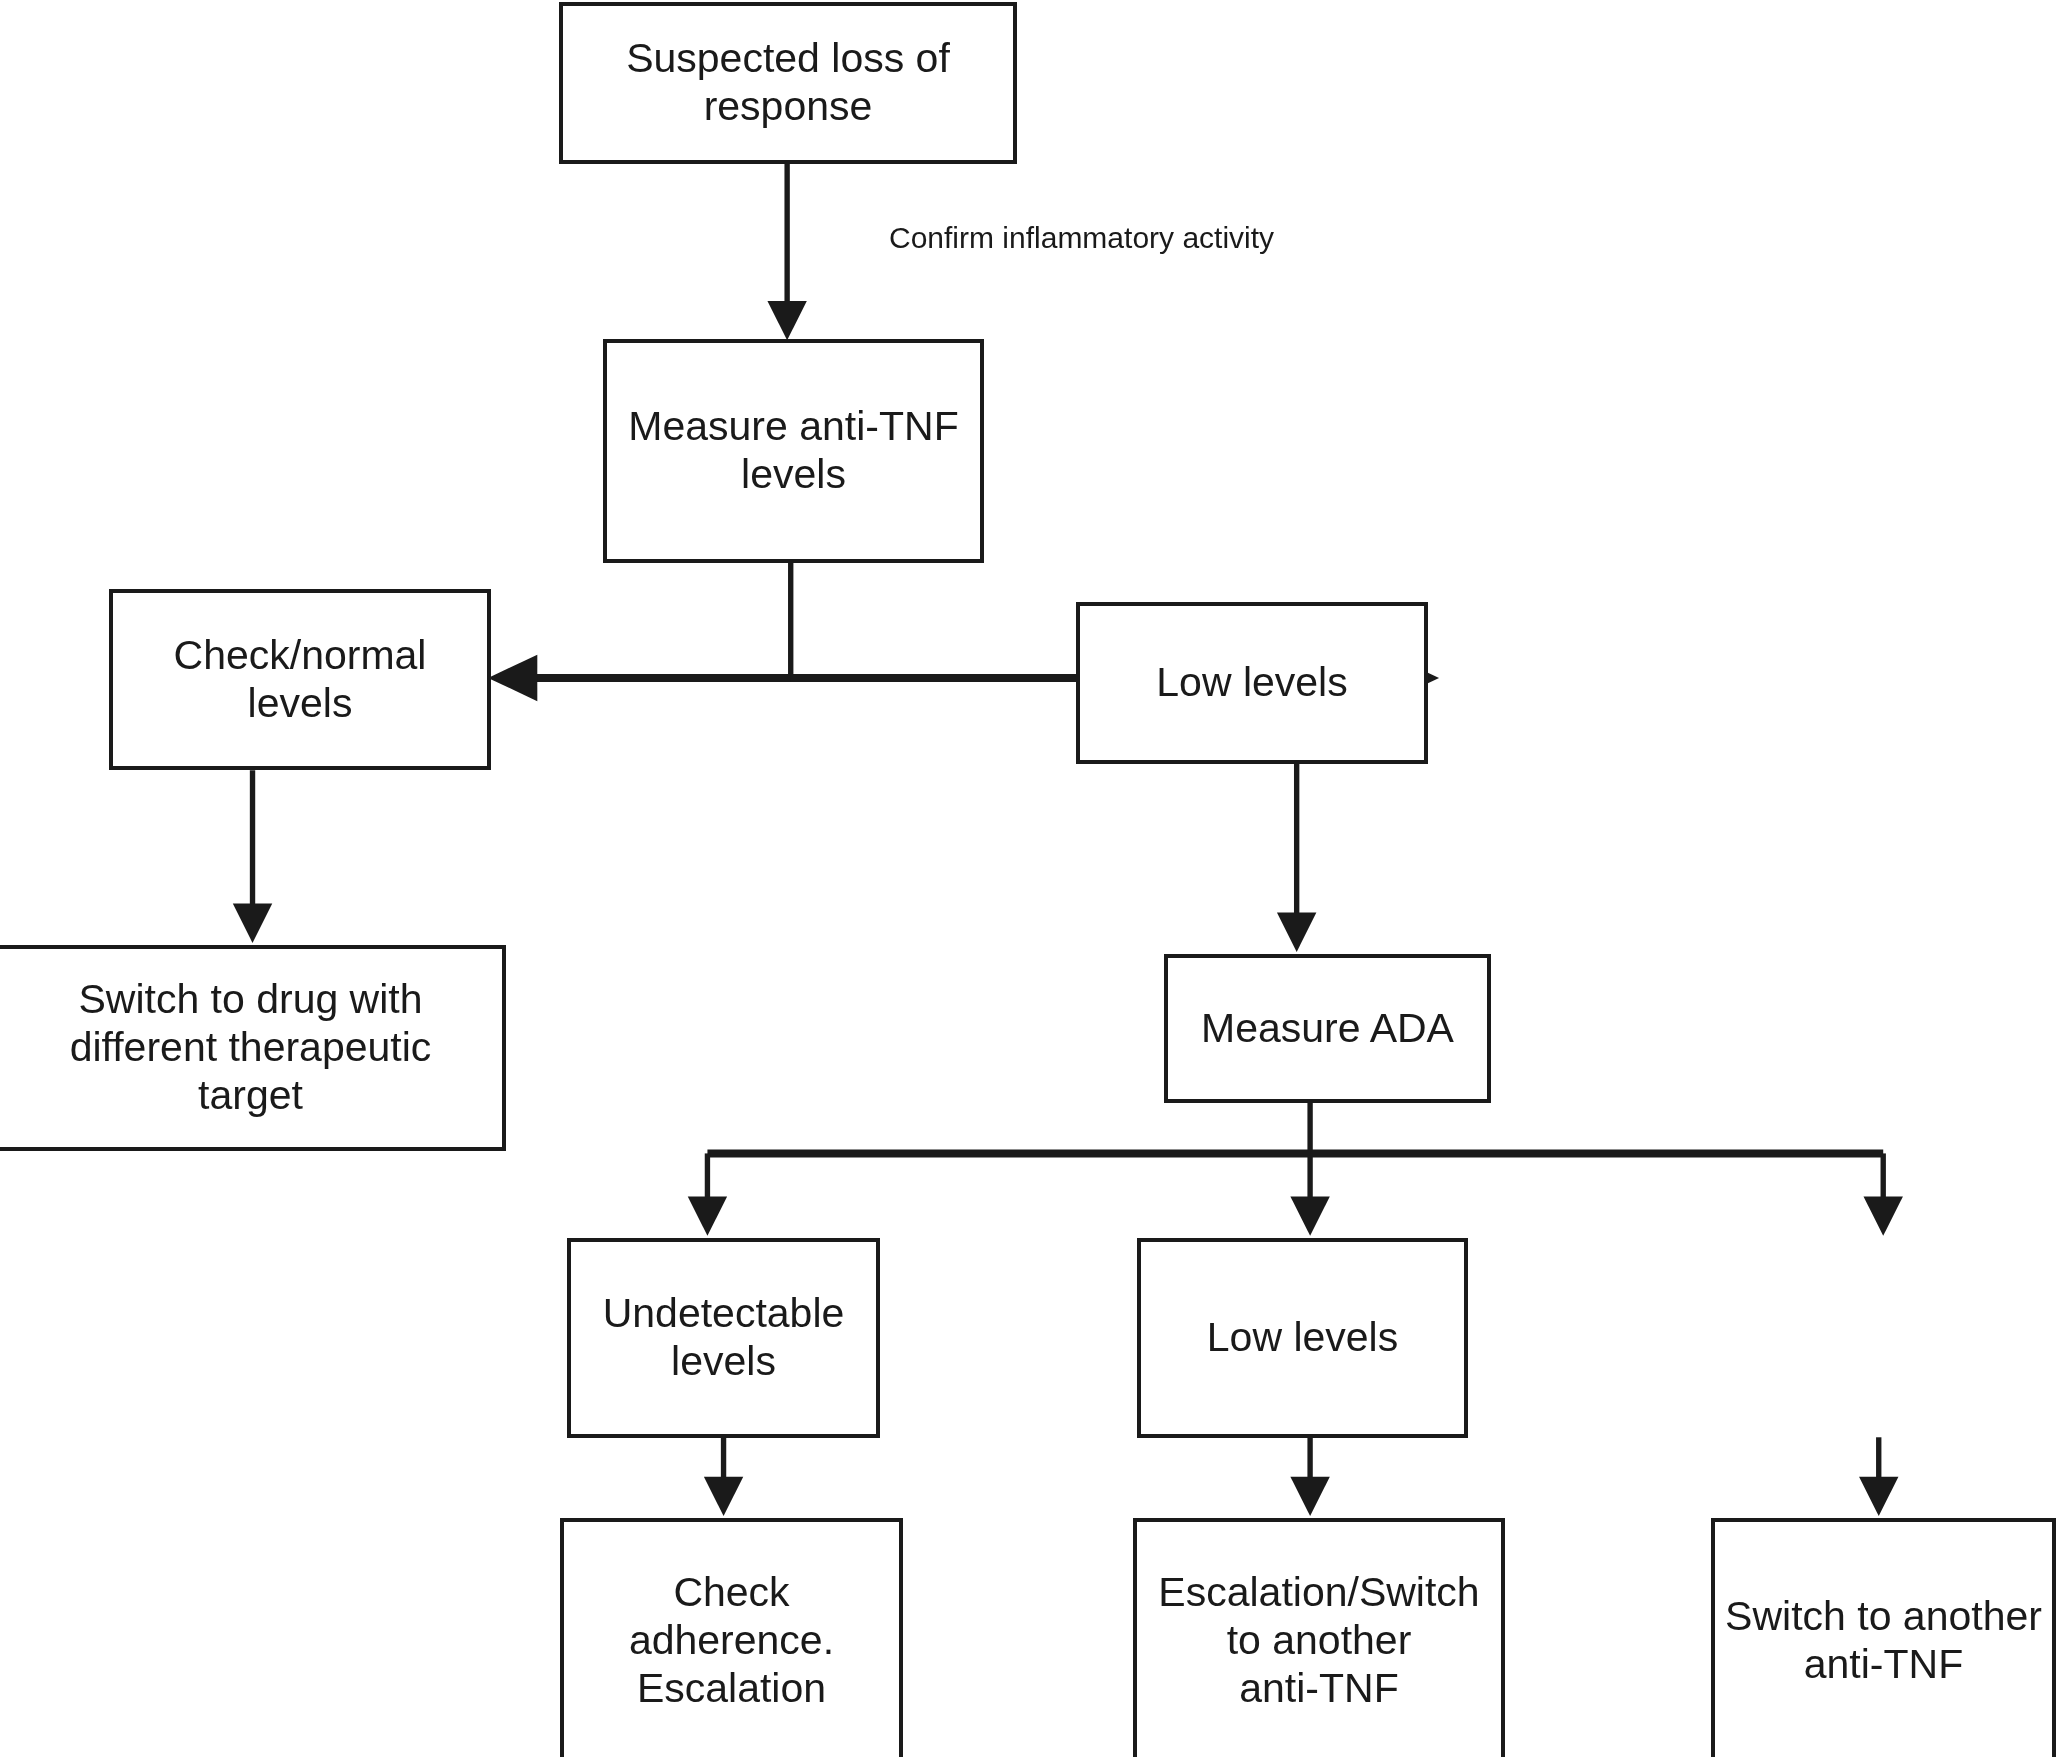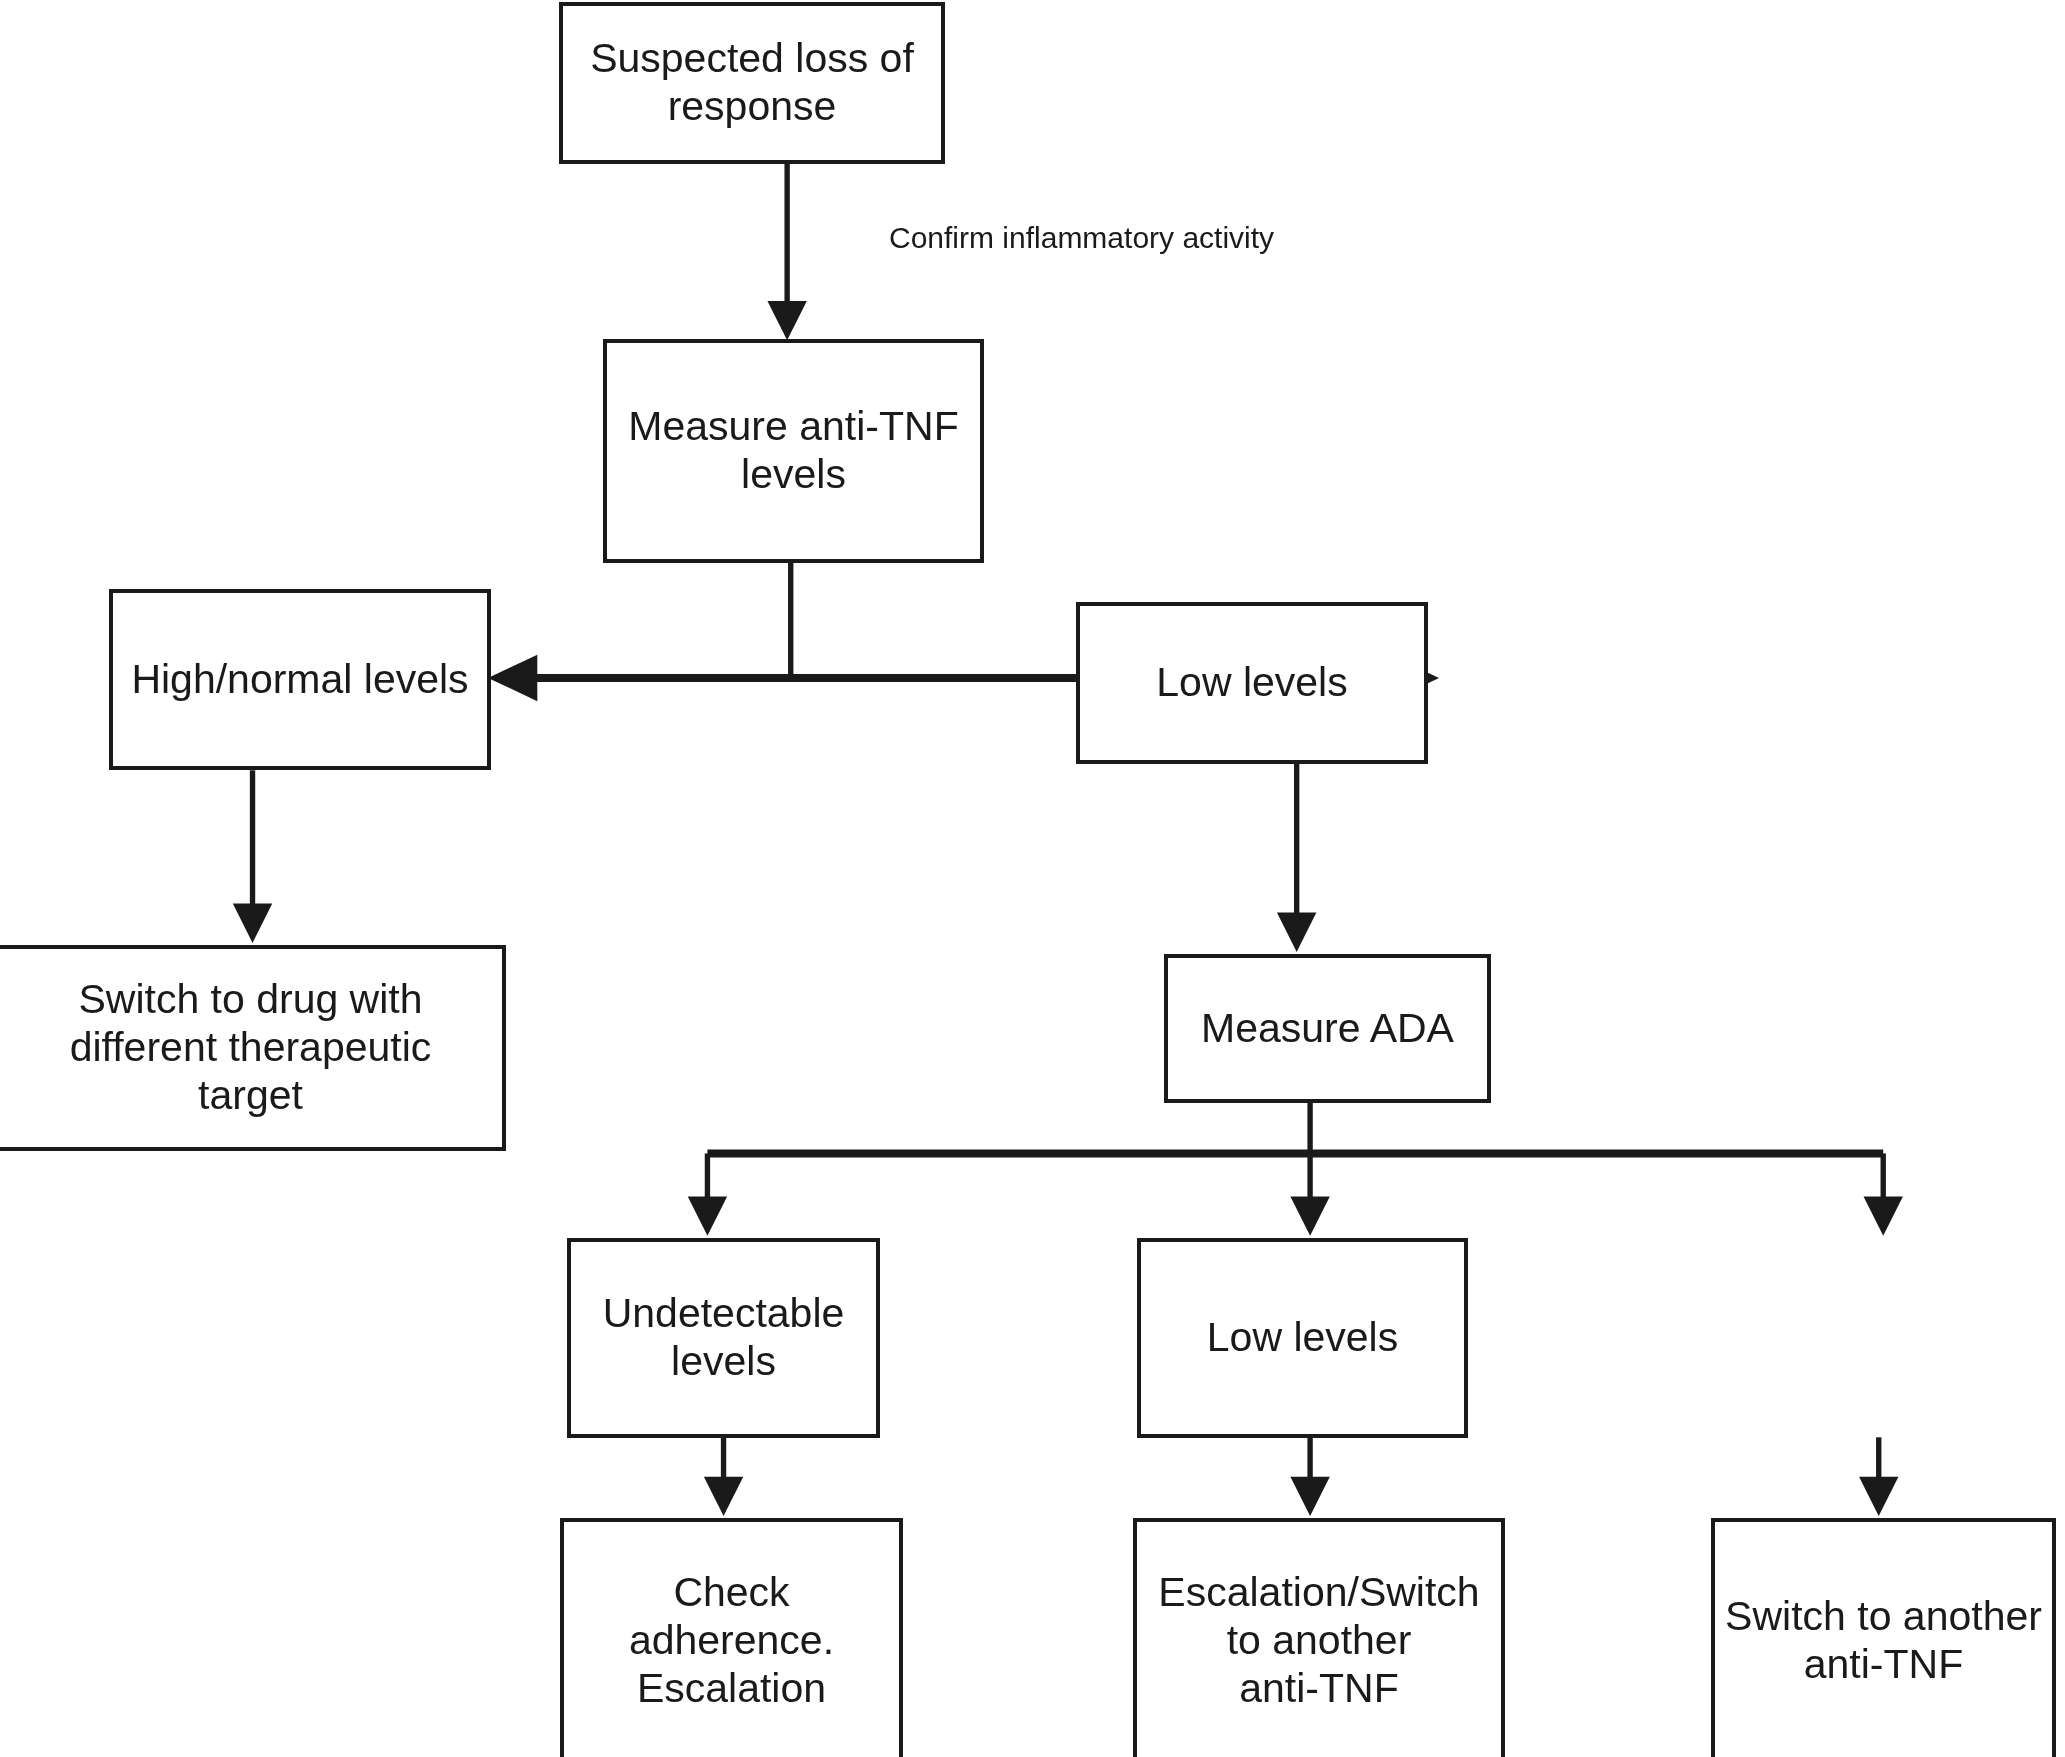--- a/index.html
+++ b/index.html
@@ -99,32 +99,32 @@
       <line x1="1463" y1="1605" x2="1463" y2="1663" stroke="#1a1a1a" stroke-width="6"></line>
       <polygon points="1463,1693 1441,1649 1485,1649" fill="#1a1a1a"></polygon>
     </g>
 
     <g>
       <line x1="2098" y1="1605" x2="2098" y2="1663" stroke="#1a1a1a" stroke-width="6"></line>
       <polygon points="2098,1693 2076,1649 2120,1649" fill="#1a1a1a"></polygon>
     </g>
   </svg>
 
-  <div class="node" style="left:559px; top:1.8px; width:386px; height:162px;align-items:center;">
+  <div class="node" style="left:559px; top:1.8px; width:458px; height:162px;align-items:center;">
     <span class="node-label">Suspected loss of
 response</span>
   </div>
 
   <div class="node" style="left:603px; top:339px; width:381px; height:224px;">
     <span class="node-label">Measure anti-TNF
 levels</span>
   </div>
 
   <div class="node" style="left:109px; top:589px; width:382px; height:181px;">
-    <span class="node-label">High/normal levels</span>
+    <span class="node-label">Check/normal levels</span>
   </div>
 
   <div class="node" style="left:1076px; top:602px; width:352px; height:162px;">
     <span class="node-label">Low levels</span>
   </div>
 
   <div class="node" style="left:-4.5px; top:945px; width:510px; height:206px;">
     <span class="node-label">Switch to drug with
 different therapeutic
 target</span>

